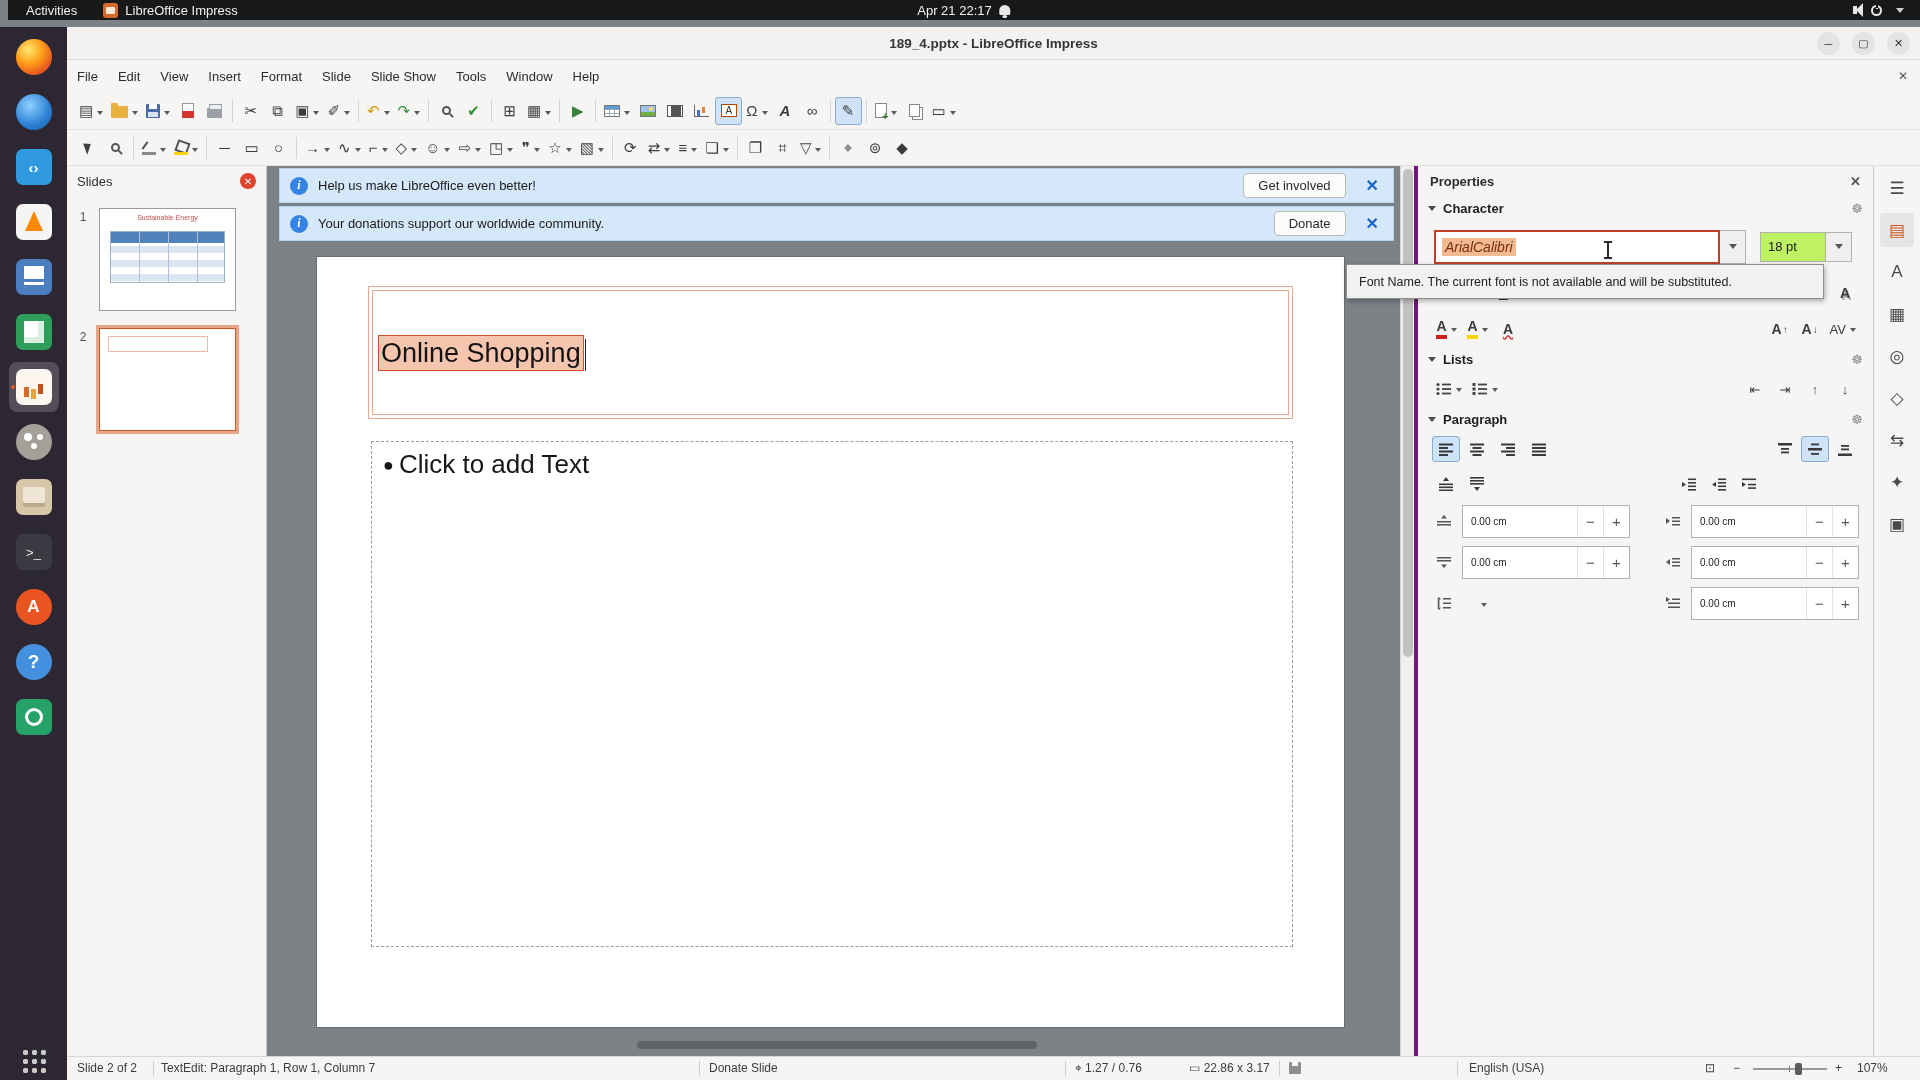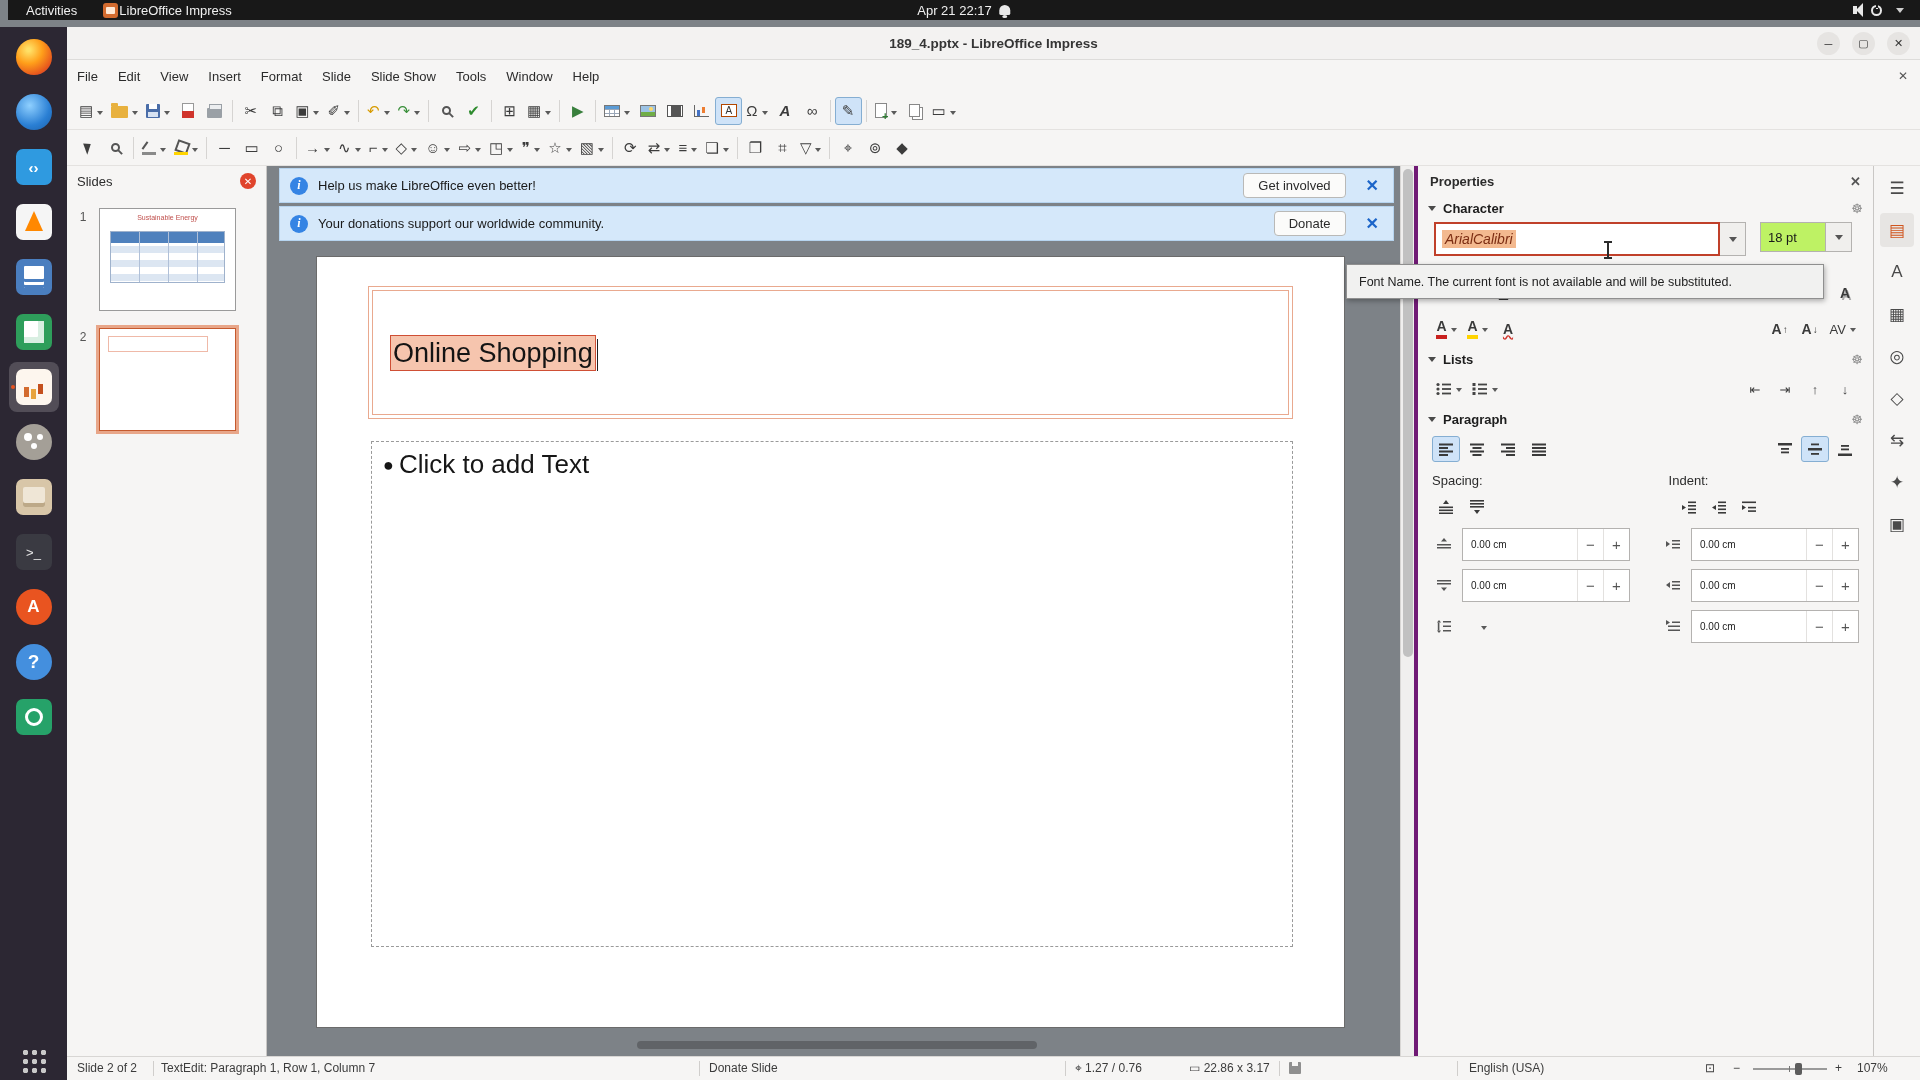--- a/index.html
+++ b/index.html
@@ -2,21 +2,21 @@
 <html><head>
 <meta charset="utf-8">
 <style>
 *{margin:0;padding:0;box-sizing:border-box}
 html,body{width:1920px;height:1080px;overflow:hidden}
 body{font-family:"Liberation Sans",sans-serif;font-size:13px;color:#1a1a1a;background:#7d8287;position:relative}
 
 
 #system-bar{position:absolute;left:8px;top:0;right:0;height:20px;background:#181818;color:#f0f0f0;display:flex;align-items:center;z-index:60}
 #sb-activities{padding:0 18px}
-#sb-app{display:flex;align-items:flex-start;gap:1px;padding:0 8px}
+#sb-app{display:flex;align-items:flex-start;gap:7px;padding:0 8px}
 .impress-mini{width:15px;height:15px;border-radius:3px;background:#d36b2f;position:relative}
 .impress-mini::after{content:"";position:absolute;inset:4px 3px;background:#ffe9d6;border-radius:1px}
 #sb-clock{position:absolute;left:50%;transform:translateX(-50%);display:flex;gap:8px;align-items:center}
 .bell{width:11px;height:10px;background:#e8e8e8;border-radius:6px 6px 2px 2px;position:relative;display:inline-block}
 .bell::after{content:"";position:absolute;left:3px;bottom:-3px;width:5px;height:3px;background:#e8e8e8;border-radius:50%}
 #sb-right{margin-left:auto;display:flex;align-items:center;gap:14px;padding-right:16px}
 .spk{position:relative;width:4px;height:8px;background:#e8e8e8;display:inline-block}
 .spk::before{content:"";position:absolute;left:3px;top:-3px;border-right:7px solid #e8e8e8;border-top:7px solid transparent;border-bottom:7px solid transparent}
 .pwr{width:11px;height:11px;border:2px solid #e8e8e8;border-radius:50%;position:relative;display:inline-block}
 .pwr::after{content:"";position:absolute;left:3px;top:-4px;width:2px;height:5px;background:#181818;box-shadow:0 0 0 0 #181818}
@@ -122,40 +122,40 @@
 
 #workspace{flex:1;position:relative;background:#7d8287;overflow:visible}
 .notif{height:35px;background:#d5e8fa;border:1px solid #b6d4ef;display:flex;align-items:center;margin:2px 6px 0 12px;padding:0 10px;gap:10px}
 .notif+.notif{margin-top:3px}
 .inf{width:18px;height:18px;border-radius:50%;background:#3584e4;color:#fff;font-weight:bold;font-style:italic;font-family:"Liberation Serif",serif;font-size:12px;display:flex;align-items:center;justify-content:center;flex:none}
 .notif .btn{margin-left:auto;background:#fbfbfa;border:1px solid #b9b9b7;border-radius:4px;padding:4px 14px;font-size:13px;color:#2b2b2b}
 .notif .nx{color:#1c65c9;font-size:16px;margin:0 4px 0 10px;font-weight:bold}
 
 #slide{position:absolute;left:49px;top:90px;width:1029px;height:772px;background:#fff;border:1px solid #6b6b6b}
 #title-ph{position:absolute;left:55px;top:33px;width:917px;height:125px;border:1px solid #e9a98f;outline:1px solid #e9a98f;outline-offset:3px}
-.title-line{position:absolute;left:17px;top:44px;display:flex;align-items:flex-end}
+.title-line{position:absolute;left:5px;top:44px;display:flex;align-items:flex-end}
 .sel-box{border:1px solid #cf4f35;background:#f6c5ae;padding:0 2px;font-size:27px;color:#141414;line-height:34px}
 .caret{width:1.5px;height:32px;background:#222;margin-left:1px}
 #body-ph{position:absolute;left:54px;top:184px;width:922px;height:506px;border:1px dashed #9a9a9a}
 .body-line{display:flex;align-items:center;gap:5px;padding:7px 0 0 11px;color:#161616}
 .body-line .bl-bullet{font-size:18px;line-height:26px}
 .body-line .bl-text{font-size:26px}
 #hscroll{position:absolute;left:370px;bottom:7px;width:400px;height:8px;border-radius:4px;background:#606367}
 
 #vscroll{width:14px;background:#f0efee;border-left:1px solid #d8d6d4;position:relative;flex:none}
 .vhandle{position:absolute;left:2px;top:3px;width:10px;height:488px;background:#c1c1c1;border-radius:5px}
 
 
 #properties{width:459px;background:#f6f5f4;border-left:4px solid #701a75;flex:none;position:relative;font-size:13px}
 .p-header{height:30px;display:flex;align-items:center;padding:0 12px;font-weight:bold;color:#2c2c2c}
 .ph-x{margin-left:auto;color:#555;font-size:13px}
 .sec-h{height:24px;display:flex;align-items:center;gap:7px;padding:0 10px;font-weight:bold;color:#1d1d1d}
 .chev{width:0;height:0;border-left:4px solid transparent;border-right:4px solid transparent;border-top:5px solid #4a4a4a}
 .gear{margin-left:auto;color:#8a8a8a;font-size:13px;font-weight:normal}
-.font-row{display:flex;margin:2px 16px 4px;height:49px}
+.font-row{display:flex;align-items:center;margin:2px 16px 4px;height:49px}
 .fn-field{width:286px;height:34px;border:2px solid #c0402a;background:#fff;display:flex;align-items:center;padding:0 6px;overflow:hidden}
 .fn-sel{font-style:italic;color:#7c2d12;background:#f3b98f;padding:1px 3px;font-size:14px}
 .dd-box{width:26px;height:34px;border:1px solid #b4b2b0;border-left:none;background:#f0efed;display:flex;align-items:center;justify-content:center}
 .dd-box::after{content:"";border-left:4px solid transparent;border-right:4px solid transparent;border-top:5px solid #555}
 .fs-field{margin-left:14px;width:66px;height:30px;border:1px solid #b4b2b0;background:#bef264;display:flex;align-items:center;padding:0 7px}
 .dd-box.h30{height:30px}
 .fmt-row{display:flex;align-items:center;padding:4px 14px;gap:3px;min-height:36px;position:relative}
 .icon-btn{min-width:28px;height:26px;display:flex;align-items:center;justify-content:center;border-radius:3px;color:#3a3a3a;font-size:13px;position:relative;padding:0 3px;border:1px solid transparent}
 .icon-btn.dd2{padding-right:12px}
 .icon-btn.dd2::after{content:"";position:absolute;right:2px;top:11px;border-left:3.5px solid transparent;border-right:3.5px solid transparent;border-top:4px solid #5a5a5a}
@@ -691,24 +691,20 @@
         <span class="icon-btn">
           <svg class="pic" width="15" height="13">
               <rect x="3" y="2" width="8" height="1.8" fill="#3a3a3a"></rect>
               <rect x="3" y="5.5" width="8" height="1.8" fill="#3a3a3a"></rect>
               <rect y="10.5" width="14" height="2.5" fill="#3a3a3a"></rect>
             </svg>
         </span>
       </span>
     </div>
 
-    <div class="labels-row">
-      <span>Spacing:</span>
-      <span class="lbl2">Indent:</span>
-    </div>
 
     <div class="fmt-row" style="min-height:30px">
       <span class="icon-btn">
         <svg class="pic" width="15" height="14">
             <path d="M7 0 L10 4 L4 4 Z" fill="#3a3a3a"></path>
             <rect y="6.5" width="14" height="1.6" fill="#3a3a3a"></rect>
             <rect y="9.5" width="14" height="1.6" fill="#3a3a3a"></rect>
             <rect y="12.5" width="14" height="1.6" fill="#3a3a3a"></rect>
           </svg>
       </span>

